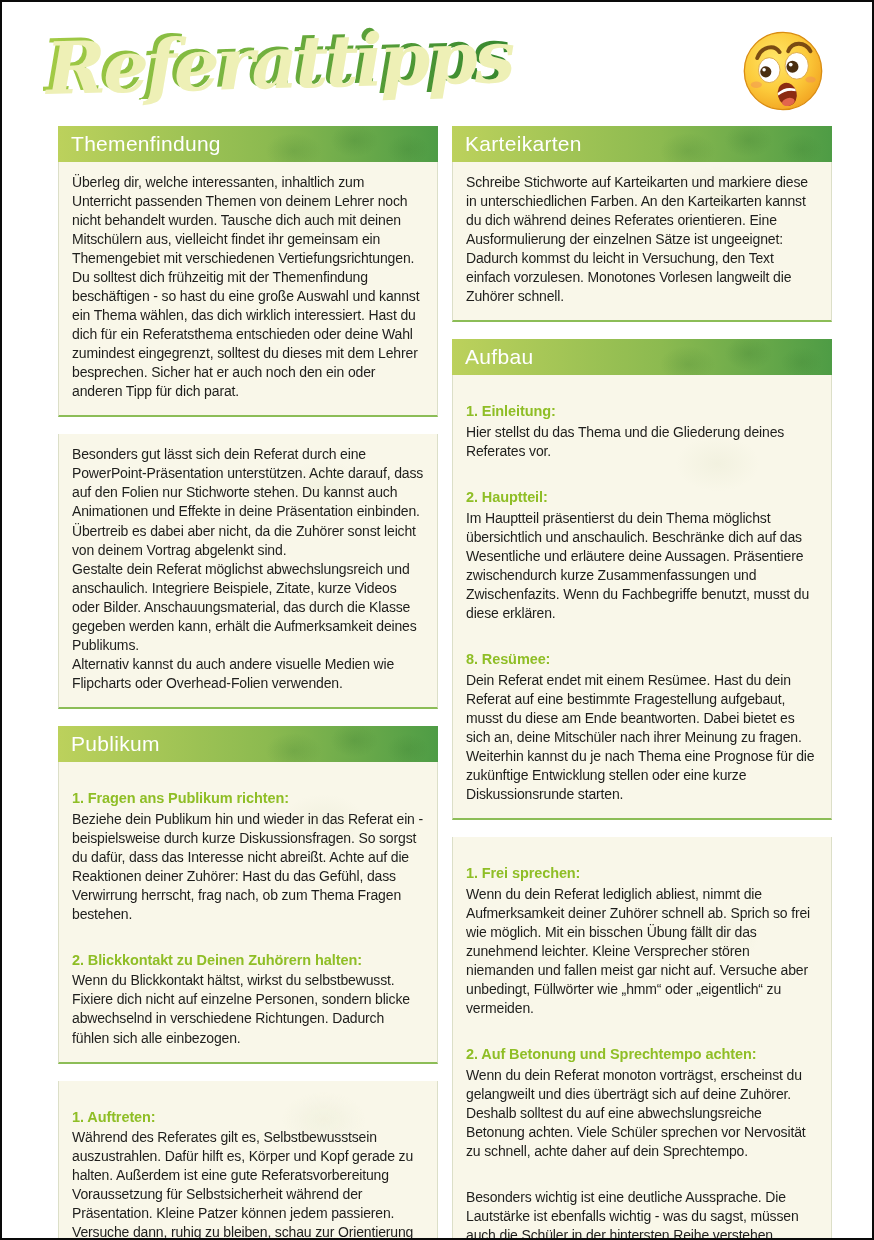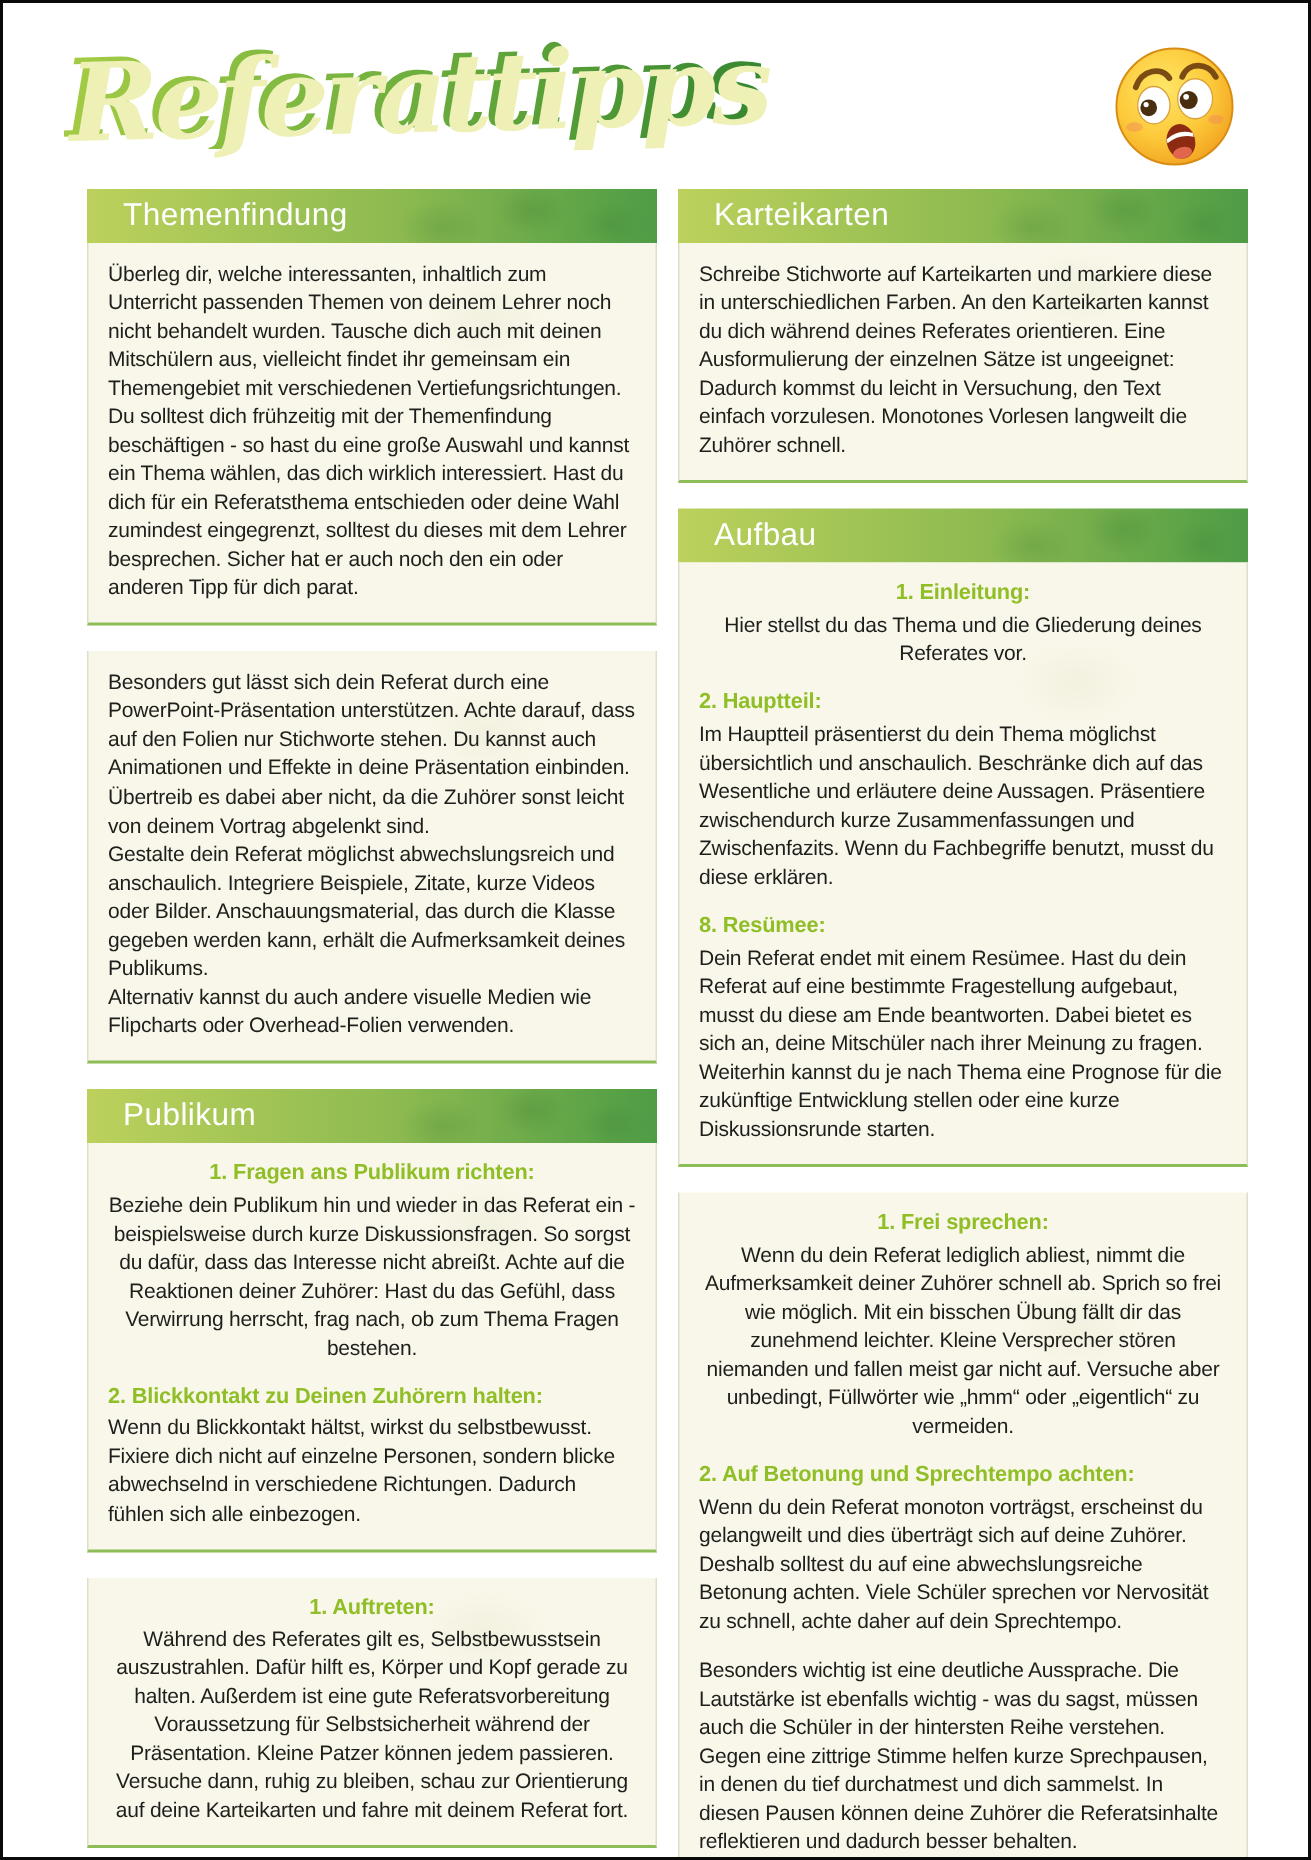--- a/index.html
+++ b/index.html
@@ -31,42 +31,42 @@
   }
   
   .emoji { position:absolute; right:46px; top:26px; width:86px; height:86px; }
   
   .col { position:absolute; top:124px; width:380px; }
   .col-left  { left:56px; }
   .col-right { left:450px; }
   .section { margin-bottom:17px; }
   .sec-header {
     height:36px;
-    padding:6px 0 0 24px;
+    padding:6px 0 0 13px;
     font-size:21px; font-weight:400; letter-spacing:0.3px;
     color:#ffffff;
     background-image:
       radial-gradient(ellipse 40px 26px at 62% 70%, rgba(46,110,40,0.18), rgba(46,110,40,0) 70%),
       radial-gradient(ellipse 34px 24px at 78% 40%, rgba(46,110,40,0.20), rgba(46,110,40,0) 70%),
       radial-gradient(ellipse 30px 22px at 92% 65%, rgba(46,110,40,0.16), rgba(46,110,40,0) 70%),
       linear-gradient(to right,#bcd15c 0%,#8cba50 55%,#4e9c45 100%);
   }
   .sec-body {
     background:
       radial-gradient(ellipse 60px 40px at 70% 20%, rgba(180,190,140,0.10), rgba(180,190,140,0) 70%),
       #f9f7e9;
     border-left:1px solid #dcdfc8;
     border-right:1px solid #dcdfc8;
     border-bottom:2px solid #8cbd57;
     padding:11px 13px 14px 13px;
     font-size:14px; line-height:1.36; letter-spacing:-0.15px;
   }
   .sec-body p { margin:0; }
-  .item { margin-top:14px; }
-  .item:first-child { margin-top:0;text-align:center; }
+  .item { margin-top:27px; }
+  .item:first-child { margin-top:16px; }
   .item-head {
     color:#8fbe26; font-weight:bold; font-size:14.5px;
     margin-bottom:1px; letter-spacing:-0.1px;
   }
 </style>
 </head>
 <body>
 
 <div class="page">
 

